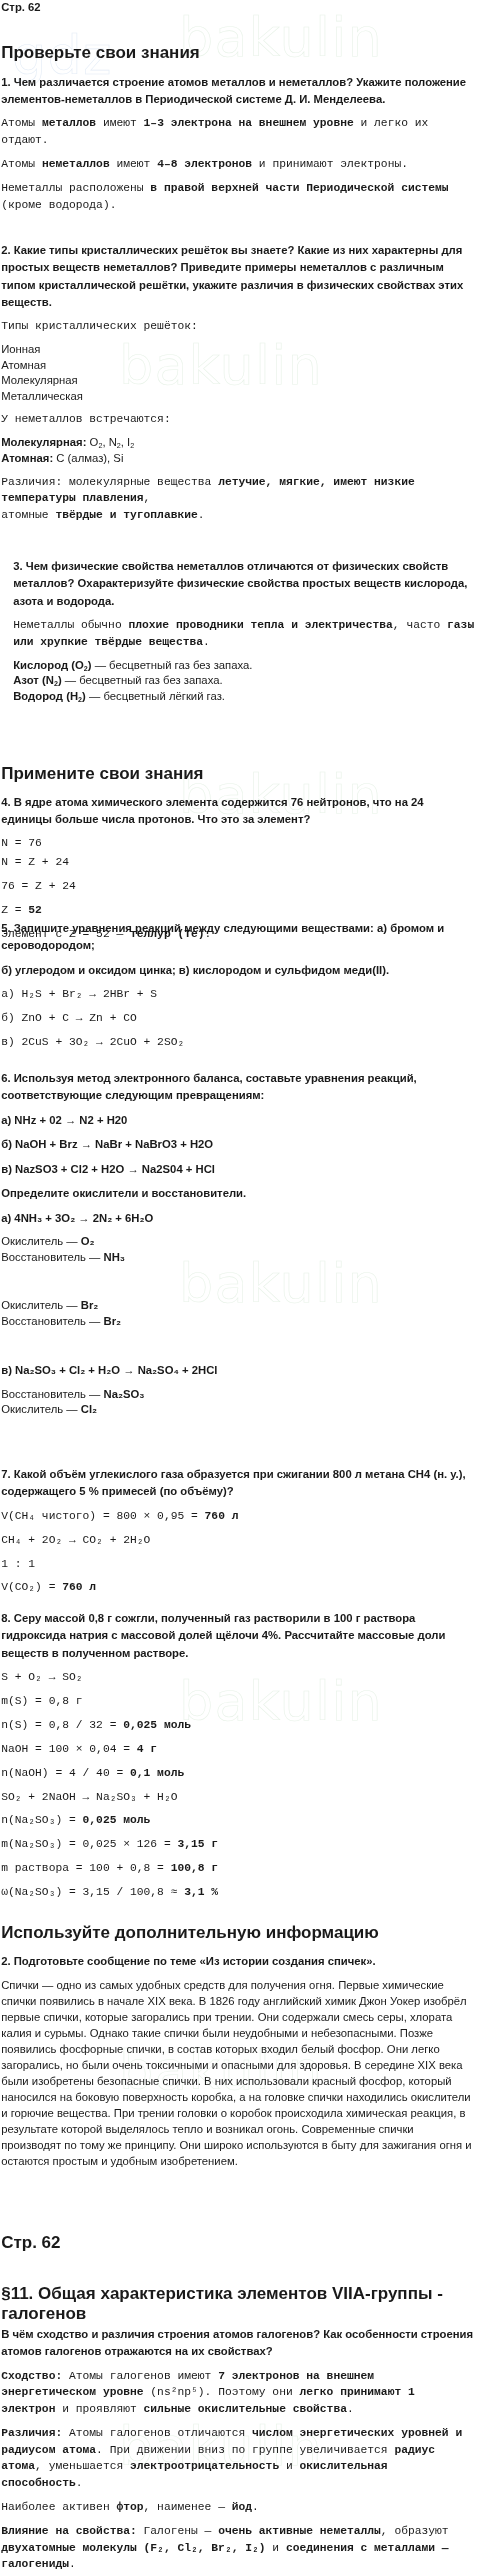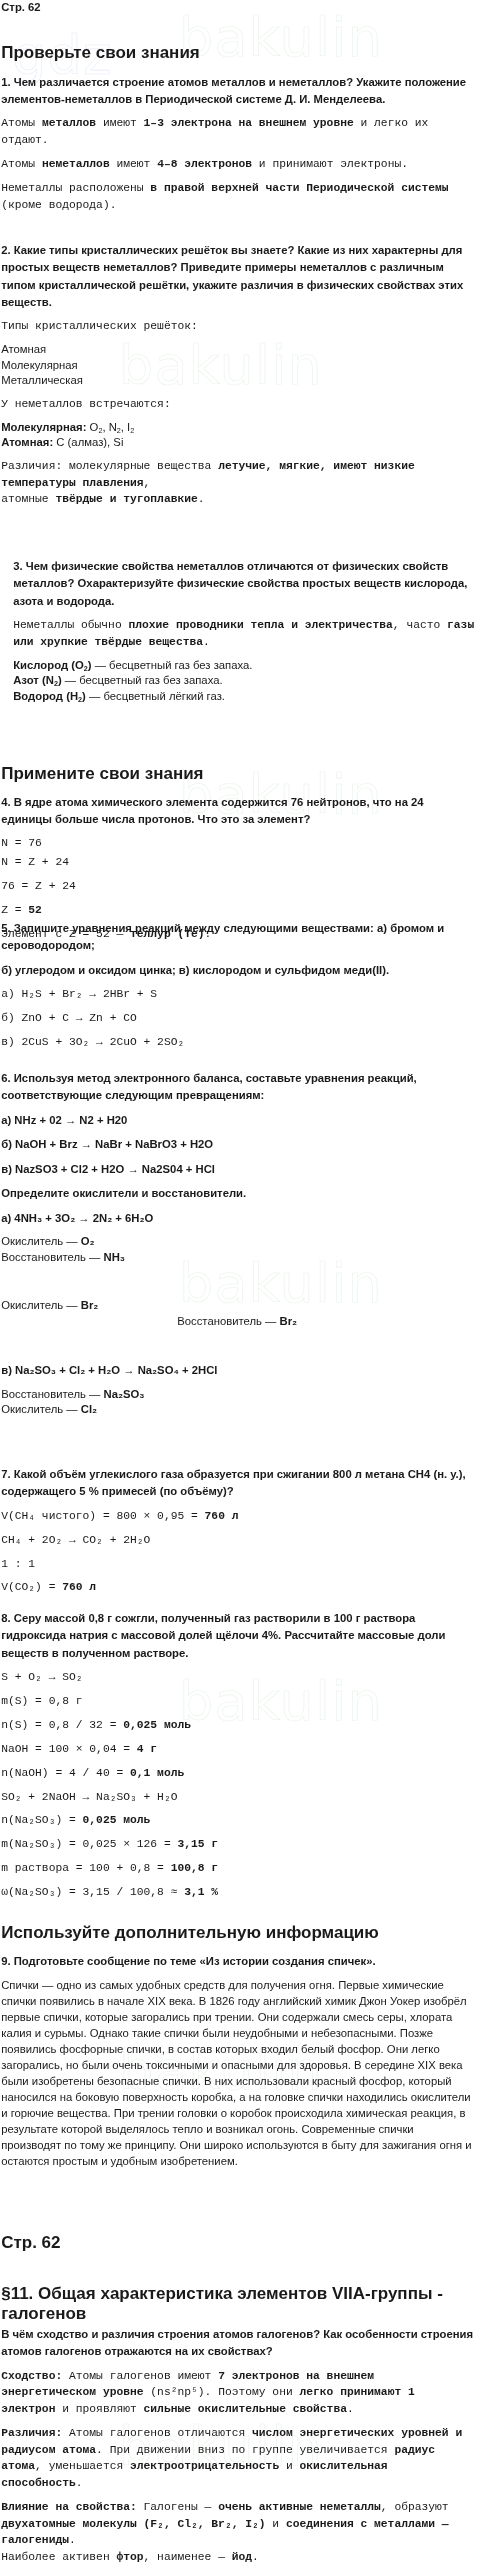--- a/index.html
+++ b/index.html
@@ -40,20 +40,21 @@
     <p class="q">1. Чем различается строение атомов металлов и неметаллов? Укажите положение элементов-неметаллов в Периодической системе Д. И. Менделеева.</p>
     <p class="p"><span>Атомы </span><b>металлов</b><span> имеют </span><b>1–3 электрона на внешнем уровне</b><span> и легко их отдают.</span></p>
     <p class="p"><span>Атомы </span><b>неметаллов</b><span> имеют </span><b>4–8 электронов</b><span> и принимают электроны.</span></p>
     <p class="p"><span>Неметаллы расположены </span><b>в правой верхней части Периодической системы</b><span> (кроме водорода).</span></p>
   </div>
 
   <div class="blk" style="top:242px;">
     <p class="q">2. Какие типы кристаллических решёток вы знаете? Какие из них характерны для простых веществ неметаллов? Приведите примеры неметаллов с различным типом кристаллической решётки, укажите различия в физических свойствах этих веществ.</p>
     <p class="p">Типы кристаллических решёток:</p>
     <div style="margin-bottom:7.2px;">
+      <p class="l">Ионная</p>
       <p class="l">Атомная</p>
       <p class="l">Молекулярная</p>
       <p class="l">Металлическая</p>
     </div>
     <p class="p">У неметаллов встречаются:</p>
     <div style="margin-bottom:7.2px;">
       <p class="l"><b>Молекулярная:</b> O<sub>2</sub>, N<sub>2</sub>, I<sub>2</sub></p>
       <p class="l"><b>Атомная:</b><span> С (алмаз), Si</span></p>
     </div>
     <p class="p"><span>Различия: молекулярные вещества </span><b>летучие, мягкие, имеют низкие температуры плавления</b><span>,</span><br><span>атомные </span><b>твёрдые и тугоплавкие</b><span>.</span></p>
@@ -88,21 +89,21 @@
   <div class="blk" style="top:1070px;">
     <p class="q">6. Используя метод электронного баланса, составьте уравнения реакций, соответствующие следующим превращениям:</p>
     <p class="q">а) NHz + 02 → N2 + H20</p>
     <p class="q">б) NaOH + Brz → NaBr + NaBrO3 + H2O</p>
     <p class="q">в) NazSO3 + Cl2 + H2O → Na2S04 + HCl</p>
     <p class="q">Определите окислители и восстановители.</p>
     <p class="q">а) 4NH₃ + 3O₂ → 2N₂ + 6H₂O</p>
     <p class="l"><span>Окислитель — </span><b>O₂</b></p>
     <p class="l" style="margin-bottom:33px;"><span>Восстановитель — </span><b>NH₃</b></p>
     <p class="l"><span>Окислитель — </span><b>Br₂</b></p>
-    <p class="l" style="margin-bottom:33px;text-align:center;"><span>Восстановитель — </span><b>Br₂</b></p>
+    <p class="l" style="margin-bottom:33px;"><span>Восстановитель — </span><b>Br₂</b></p>
     <p class="q">в) Na₂SO₃ + Cl₂ + H₂O → Na₂SO₄ + 2HCl</p>
     <p class="l"><span>Восстановитель — </span><b>Na₂SO₃</b></p>
     <p class="l"><span>Окислитель — </span><b>Cl₂</b></p>
   </div>
 
   <div class="blk" style="top:1466px;">
     <p class="q">7. Какой объём углекислого газа образуется при сжигании 800 л метана CH4 (н. у.), содержащего 5 % примесей (по объёму)?</p>
     <p class="p"><span>V(CH₄ чистого) = 800 × 0,95 = </span><b>760 л</b></p>
     <p class="p">CH₄ + 2O₂ → CO₂ + 2H₂O</p>
     <p class="p">1 : 1</p>
@@ -118,33 +119,33 @@
     <p class="p"><span>n(NaOH) = 4 / 40 = </span><b>0,1 моль</b></p>
     <p class="p">SO₂ + 2NaOH → Na₂SO₃ + H₂O</p>
     <p class="p"><span>n(Na₂SO₃) = </span><b>0,025 моль</b></p>
     <p class="p"><span>m(Na₂SO₃) = 0,025 × 126 = </span><b>3,15 г</b></p>
     <p class="p"><span>m раствора = 100 + 0,8 = </span><b>100,8 г</b></p>
     <p class="p"><span>ω(Na₂SO₃) = 3,15 / 100,8 ≈ </span><b>3,1 %</b></p>
   </div>
 
   <div class="blk" style="top:1923px;">
     <p class="h" style="margin-bottom:9.5px;">Используйте дополнительную информацию</p>
-    <p class="q">9. Подготовьте сообщение по теме «Из истории создания спичек».</p>
+    <p class="q">2. Подготовьте сообщение по теме «Из истории создания спичек».</p>
     <p class="l" style="line-height:16px;">Спички — одно из самых удобных средств для получения огня. Первые химические спички появились в начале XIX века. В 1826 году английский химик Джон Уокер изобрёл первые спички, которые загорались при трении. Они содержали смесь серы, хлората калия и сурьмы. Однако такие спички были неудобными и небезопасными. Позже появились фосфорные спички, в состав которых входил белый фосфор. Они легко загорались, но были очень токсичными и опасными для здоровья. В середине XIX века были изобретены безопасные спички. В них использовали красный фосфор, который наносился на боковую поверхность коробка, а на головке спички находились окислители и горючие вещества. При трении головки о коробок происходила химическая реакция, в результате которой выделялось тепло и возникал огонь. Современные спички производят по тому же принципу. Они широко используются в быту для зажигания огня и остаются простым и удобным изобретением.</p>
   </div>
 
   <div class="blk" style="top:2233px;">
     <p class="h">Стр. 62</p>
   </div>
   <div class="blk" style="top:2284px;">
     <p class="h">§11. Общая характеристика элементов VIIA-группы - галогенов</p>
   </div>
 
   <div class="blk" style="top:2326px;">
     <p class="q">В чём сходство и различия строения атомов галогенов? Как особенности строения атомов галогенов отражаются на их свойствах?</p>
     <p class="p"><b>Сходство:</b><span> Атомы галогенов имеют </span><b>7 электронов на внешнем энергетическом уровне</b><span> (ns²np⁵). Поэтому они </span><b>легко принимают 1 электрон</b><span> и проявляют </span><b>сильные окислительные свойства</b>.</p>
     <p class="p"><b>Различия:</b><span> Атомы галогенов отличаются </span><b>числом энергетических уровней и радиусом атома</b><span>. При движении вниз по группе увеличивается </span><b>радиус атома</b><span>, уменьшается </span><b>электроотрицательность</b><span> и </span><b>окислительная способность</b>.</p>
+    <p class="p"><span>Наиболее активен </span><b>фтор</b><span>, наименее — </span><b>йод</b><span>.</span></p>
     <p class="p" style="margin-bottom:0;"><b>Влияние на свойства:</b><span> Галогены — </span><b>очень активные неметаллы</b><span>, образуют </span><b>двухатомные молекулы (F₂, Cl₂, Br₂, I₂)</b><span> и </span><b>соединения с металлами — галогениды</b>.</p>
-    <p class="p"><span>Наиболее активен </span><b>фтор</b><span>, наименее — </span><b>йод</b><span>.</span></p>
   </div>
 
 </div>
 
 
 </body></html>

